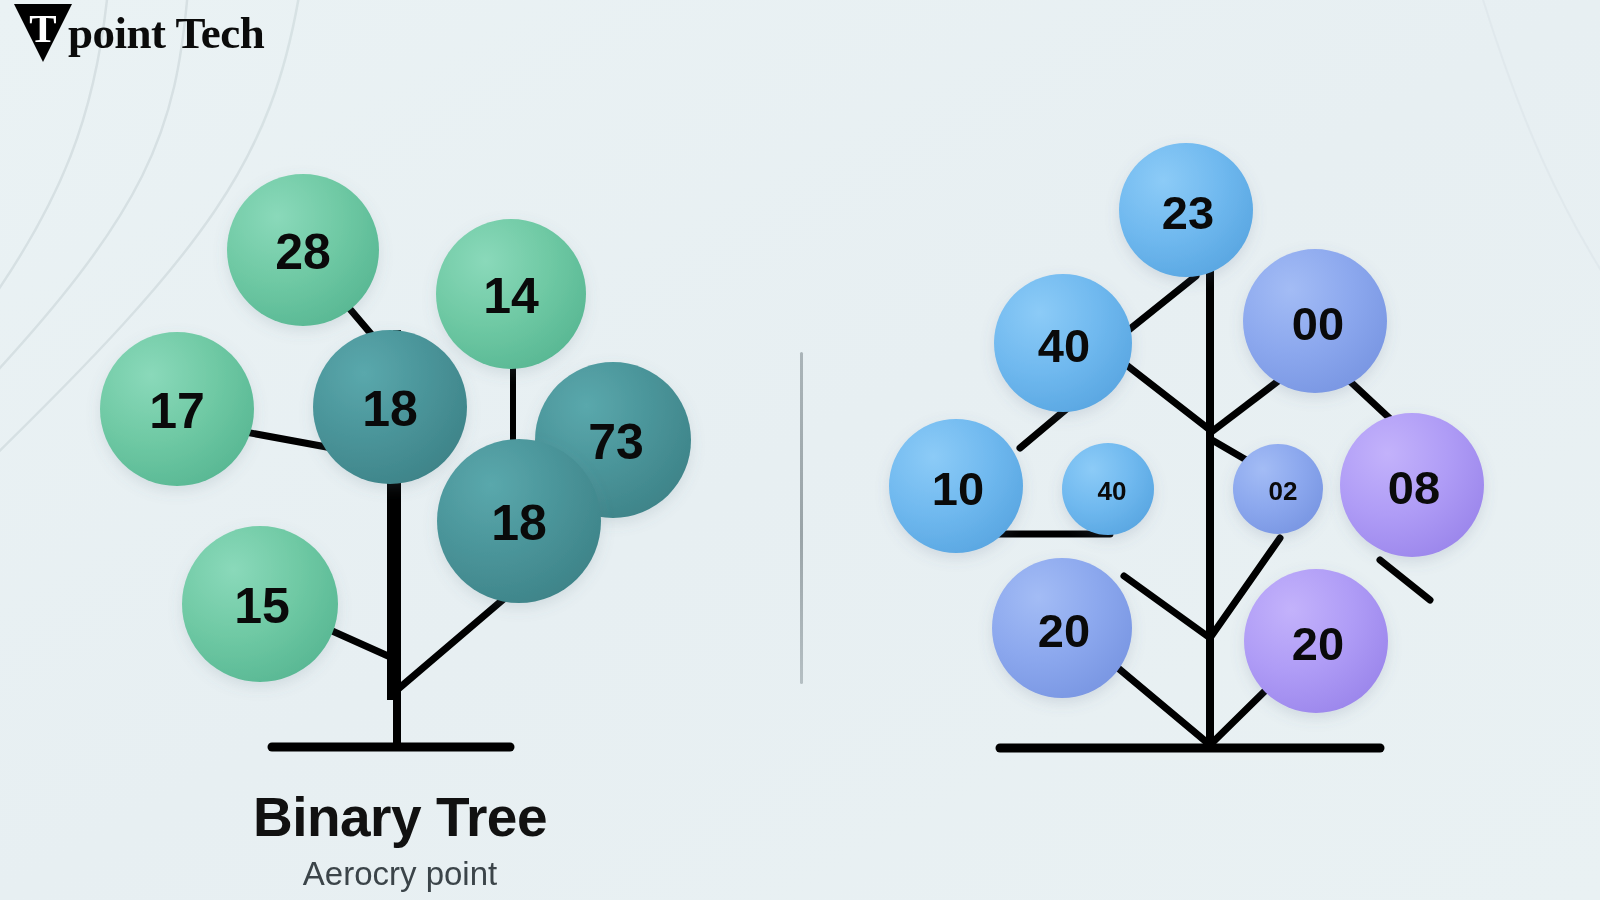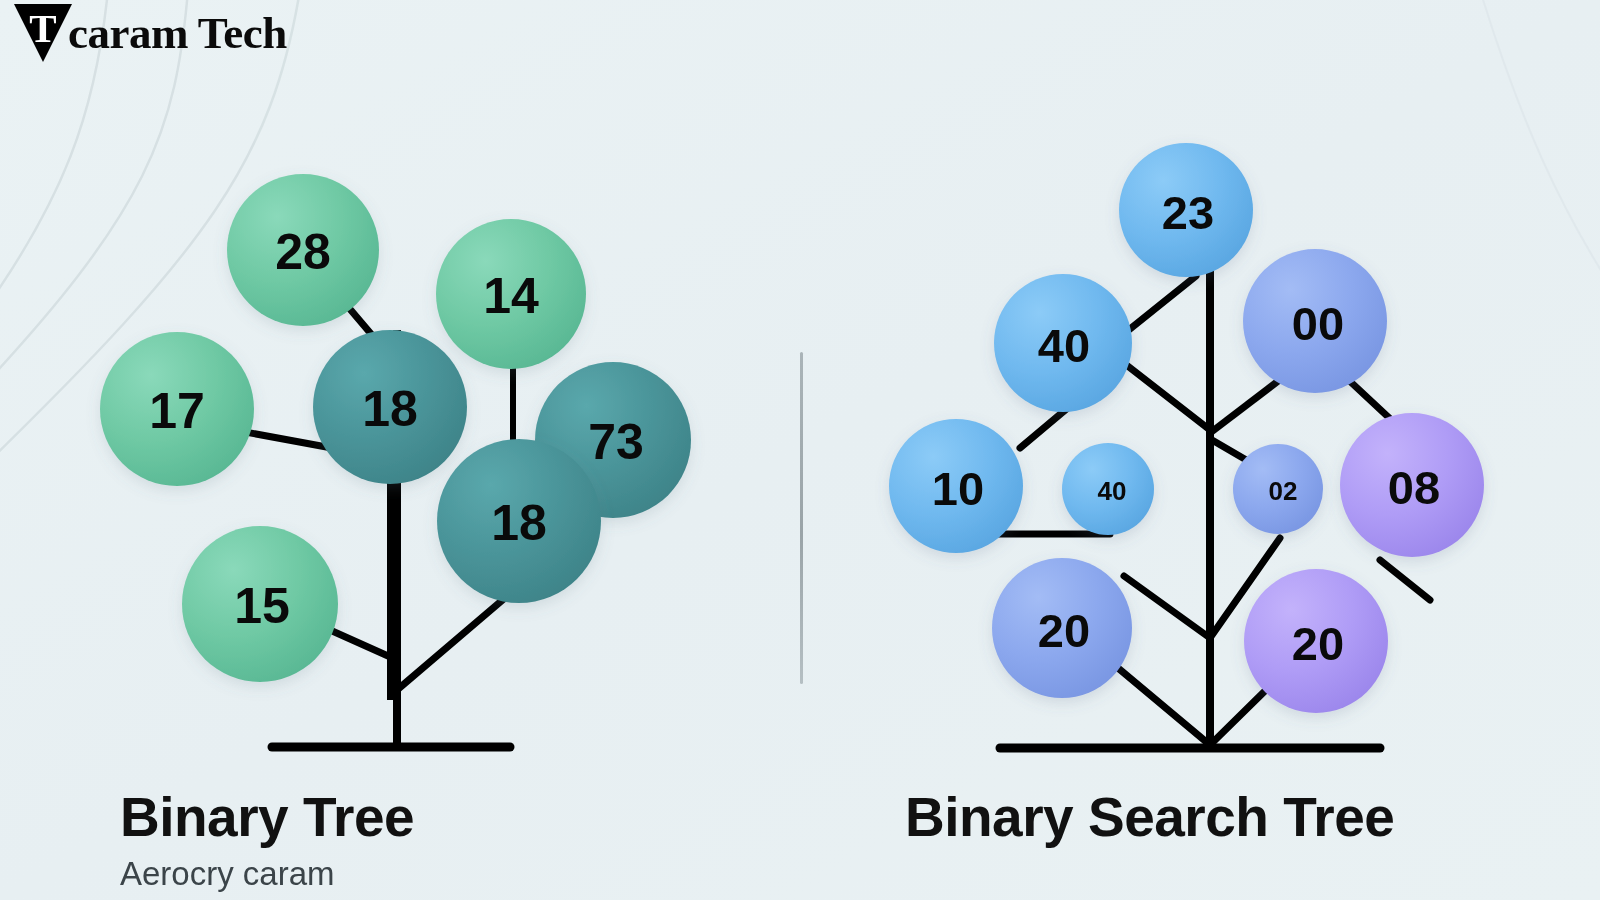--- a/index.html
+++ b/index.html
@@ -124,20 +124,21 @@
     height: 332px;
     background: linear-gradient(to bottom, #aab4b8, #9aa4a8 55%, #b5bfc3);
     border-radius: 2px;
     z-index: 15;
   }
 
   
   .caption-block {
     position: absolute;
     z-index: 20;
+    text-align: center;
   }
   #caption-left  { left: 120px;  top: 786px; width: 560px; }
   #caption-right { left: 905px;  top: 786px; width: 580px; }
 
   .caption-title {
     font-family: "Liberation Sans", sans-serif;
     font-weight: 700;
     font-size: 55px;
     line-height: 62px;
     color: #111111;
@@ -174,21 +175,21 @@
   <g stroke="#dde6e9" stroke-width="2" fill="none" opacity="0.7">
     <path d="M 1480 -10 C 1520 120 1560 210 1620 300"></path>
   </g>
 </svg>
 
 <div id="brand-logo">
   <div id="brand-mark">
     <div class="tri"></div>
     <div class="tri-t">T</div>
   </div>
-  <div id="brand-wordmark">caram Tech</div>
+  <div id="brand-wordmark">point Tech</div>
 </div>
 
 <svg id="tree-left-svg" class="tree-svg" width="700" height="680" viewBox="60 120 700 680" xmlns="http://www.w3.org/2000/svg">
   <defs>
     <radialGradient id="gLight" cx="33%" cy="28%" r="78%">
       <stop offset="0%" stop-color="#8ad9ba"></stop>
       <stop offset="55%" stop-color="#6fc9a4"></stop>
       <stop offset="100%" stop-color="#59b894"></stop>
     </radialGradient>
     <radialGradient id="gTeal" cx="33%" cy="28%" r="78%">
@@ -320,18 +321,17 @@
     </g>
     <g>
       <circle cx="1316" cy="641" r="72" fill="url(#gPurp)" filter="url(#softR)"></circle>
       <text class="node-label" x="1318" y="643" font-size="47">20</text>
     </g>
   </g>
 </svg>
 
 <div id="caption-left" class="caption-block">
   <div class="caption-title">Binary Tree</div>
-  <div class="caption-sub">Aerocry caram</div>
+  <div class="caption-sub">Aerocry point</div>
 </div>
 
 <div id="caption-right" class="caption-block">
-  <div class="caption-title">Binary Search Tree</div>
 </div>
 
 </body></html>

